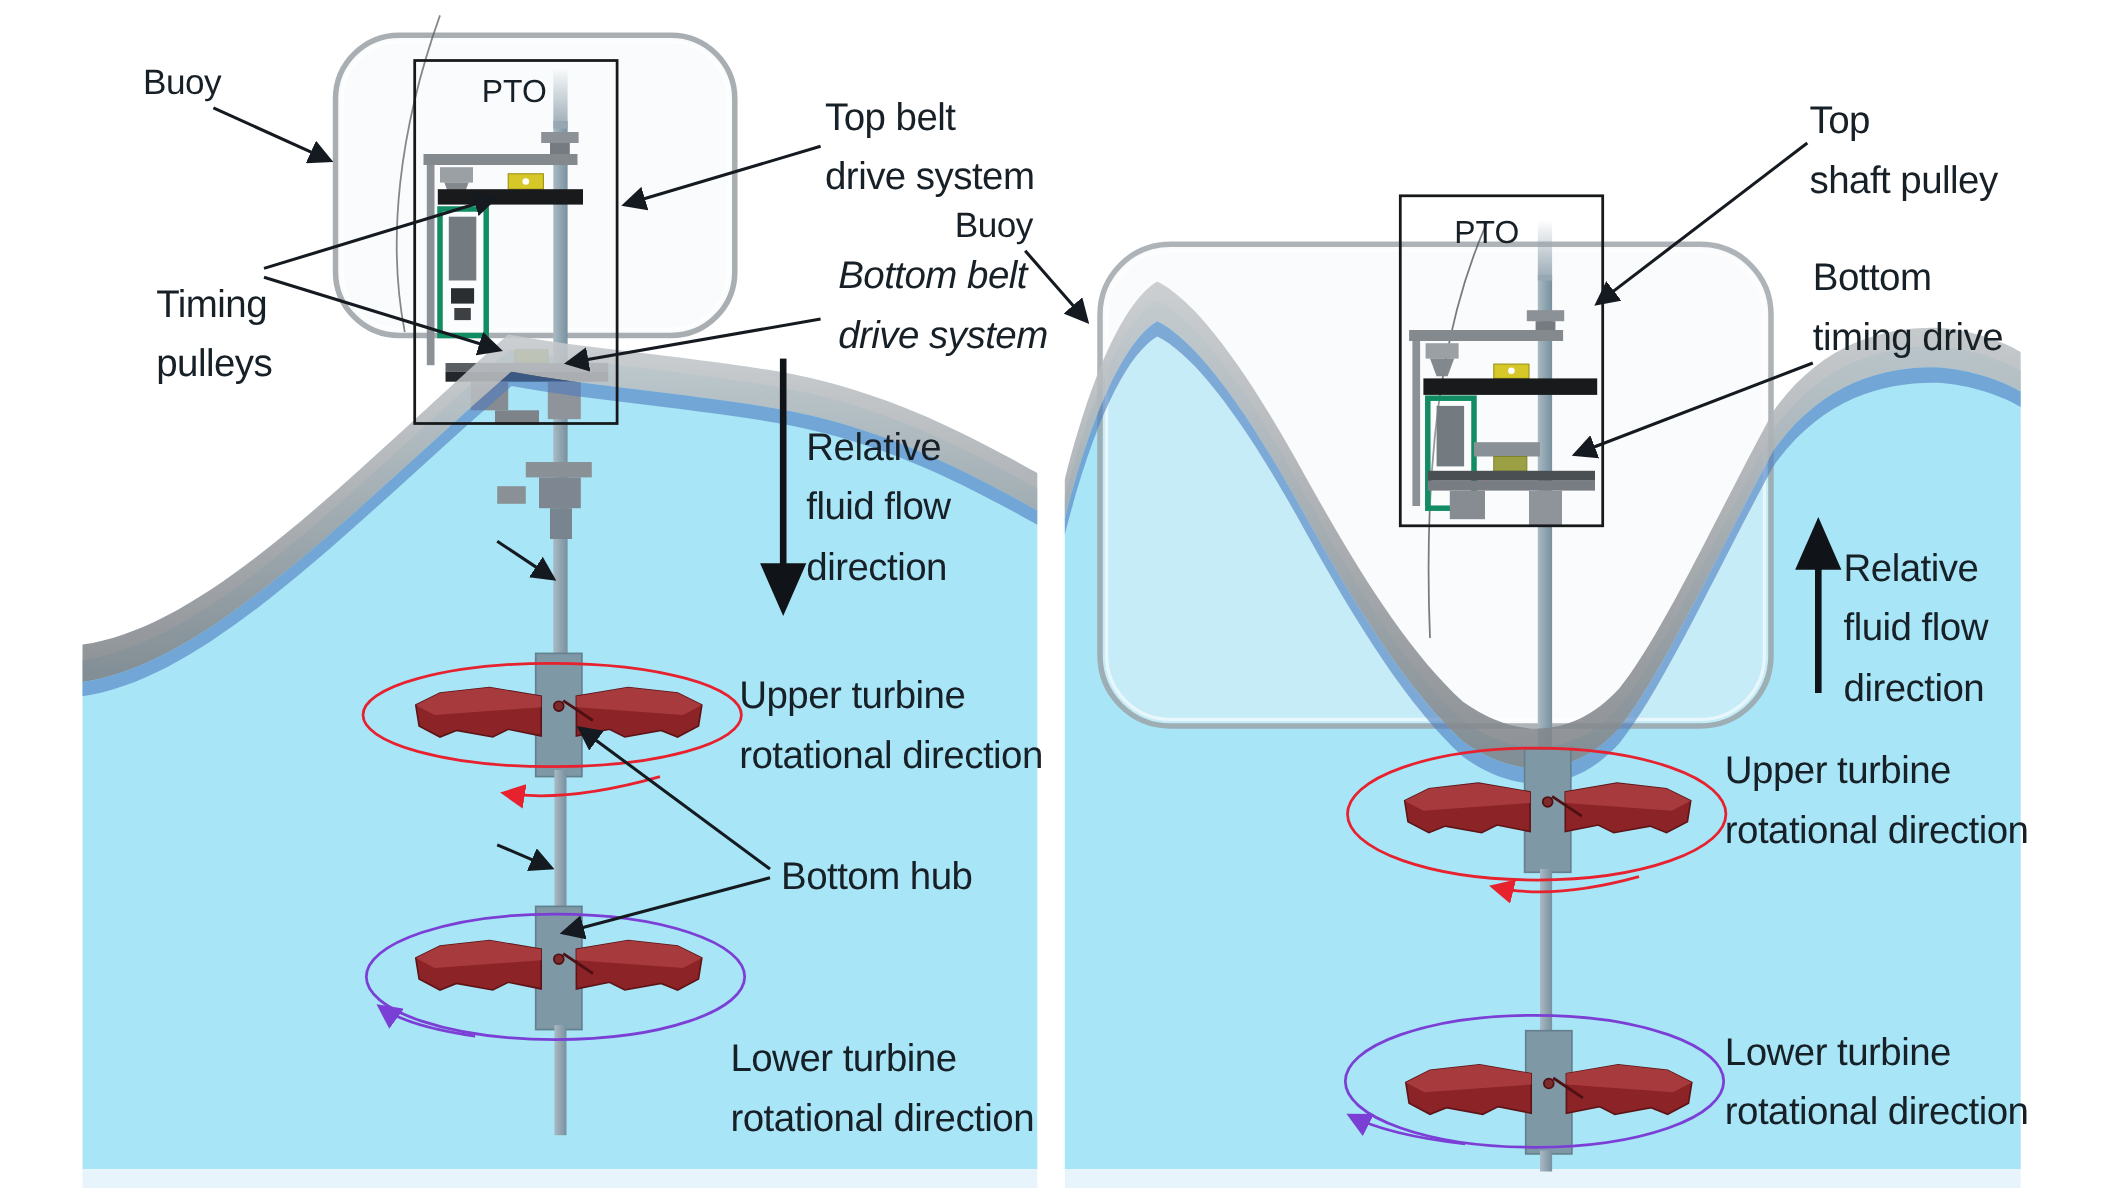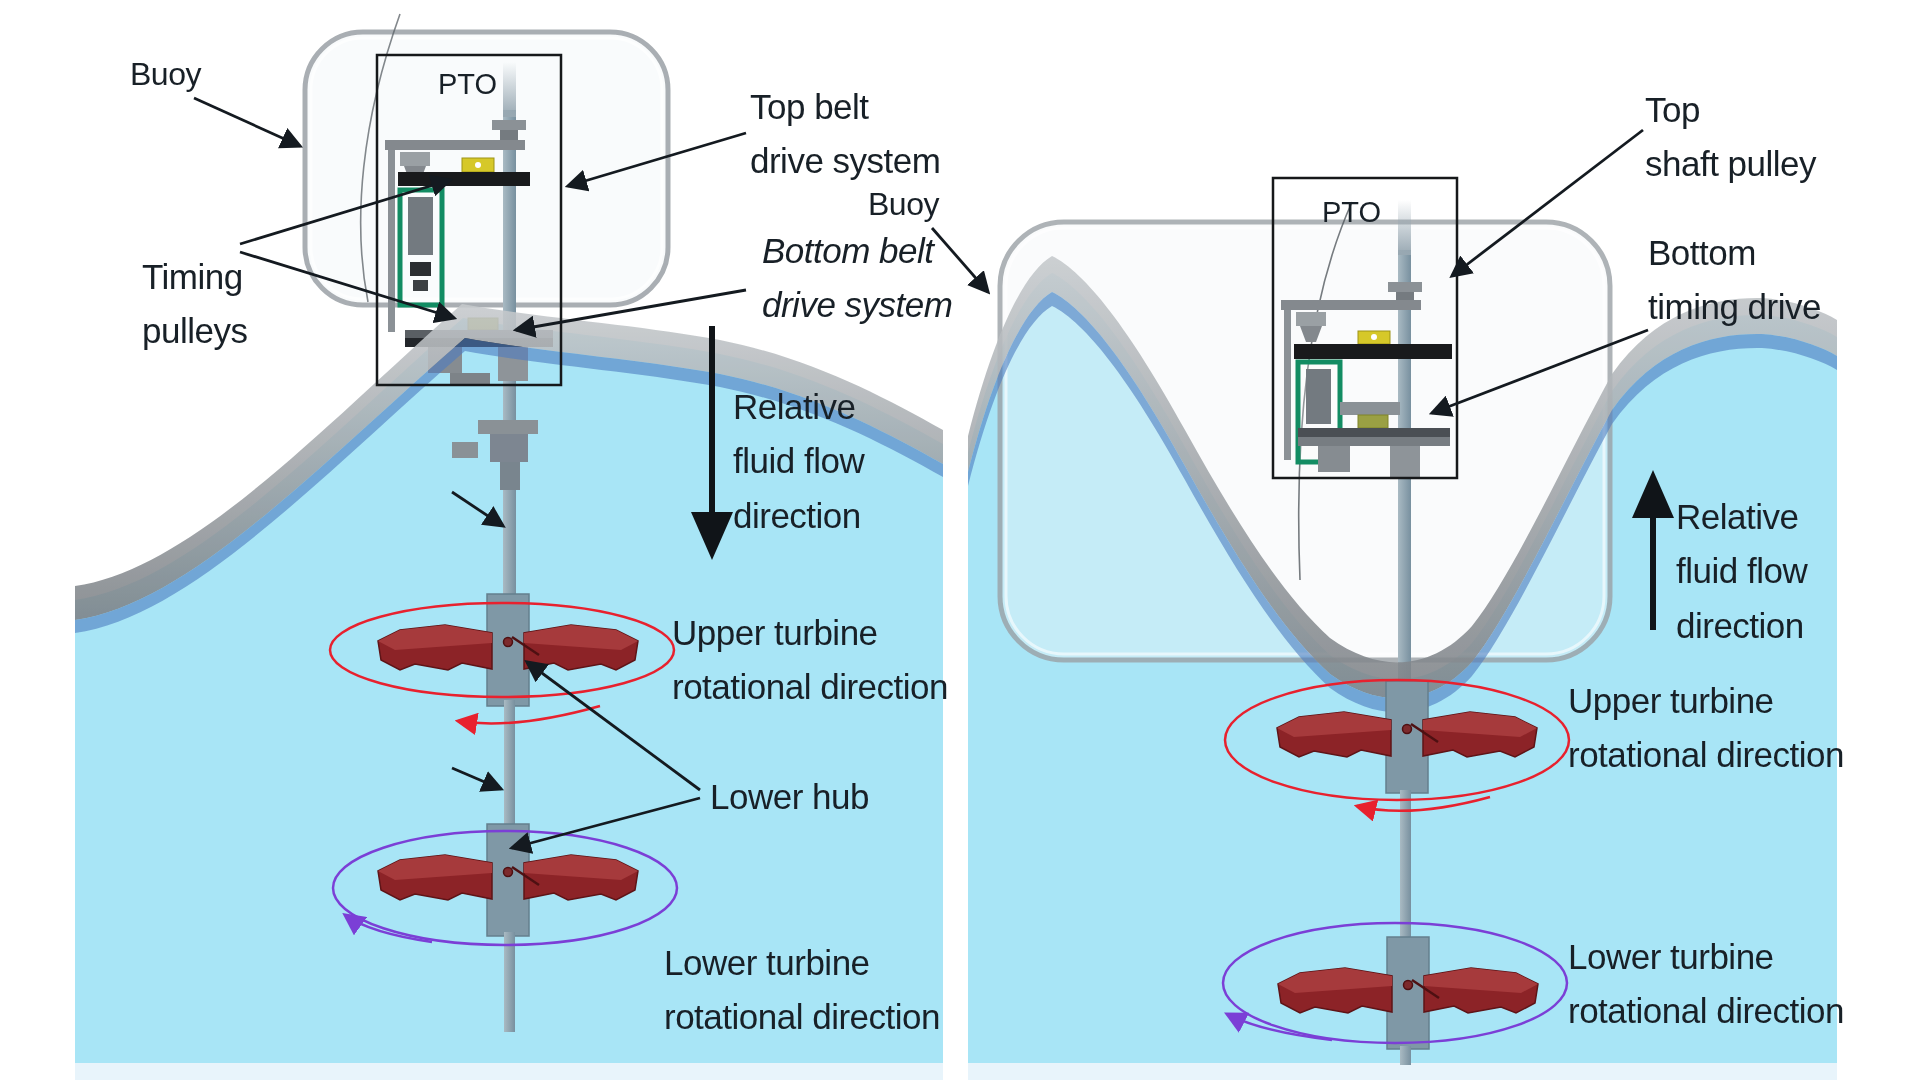--- a/index.html
+++ b/index.html
@@ -196,21 +196,21 @@
 drive system</div>
 <div class="lbl" style="left:142px;top:202px;margin-top:48px;">Timing
 pulleys</div>
 <div class="lbl" style="left:762px;top:224px;font-style:italic;">Bottom belt
 drive system</div>
 <div class="lbl" style="left:733px;top:380px;">Relative
 fluid flow
 direction</div>
 <div class="lbl" style="left:672px;top:606px;">Upper turbine
 rotational direction</div>
-<div class="lbl" style="left:710px;top:770px;">Lower hub</div>
+<div class="lbl" style="left:710px;top:770px;">Bottom hub</div>
 <div class="lbl" style="left:664px;top:936px;">Lower turbine
 rotational direction</div>
 
 <div class="lbl buoylbl" style="left:868px;top:180px;">Buoy</div>
 <div class="lbl pto" style="left:1322px;top:190px;">PTO</div>
 <div class="lbl" style="left:1645px;top:83px;">Top
 shaft pulley</div>
 <div class="lbl" style="left:1648px;top:226px;">Bottom
 timing drive</div>
 <div class="lbl" style="left:1676px;top:490px;">Relative

